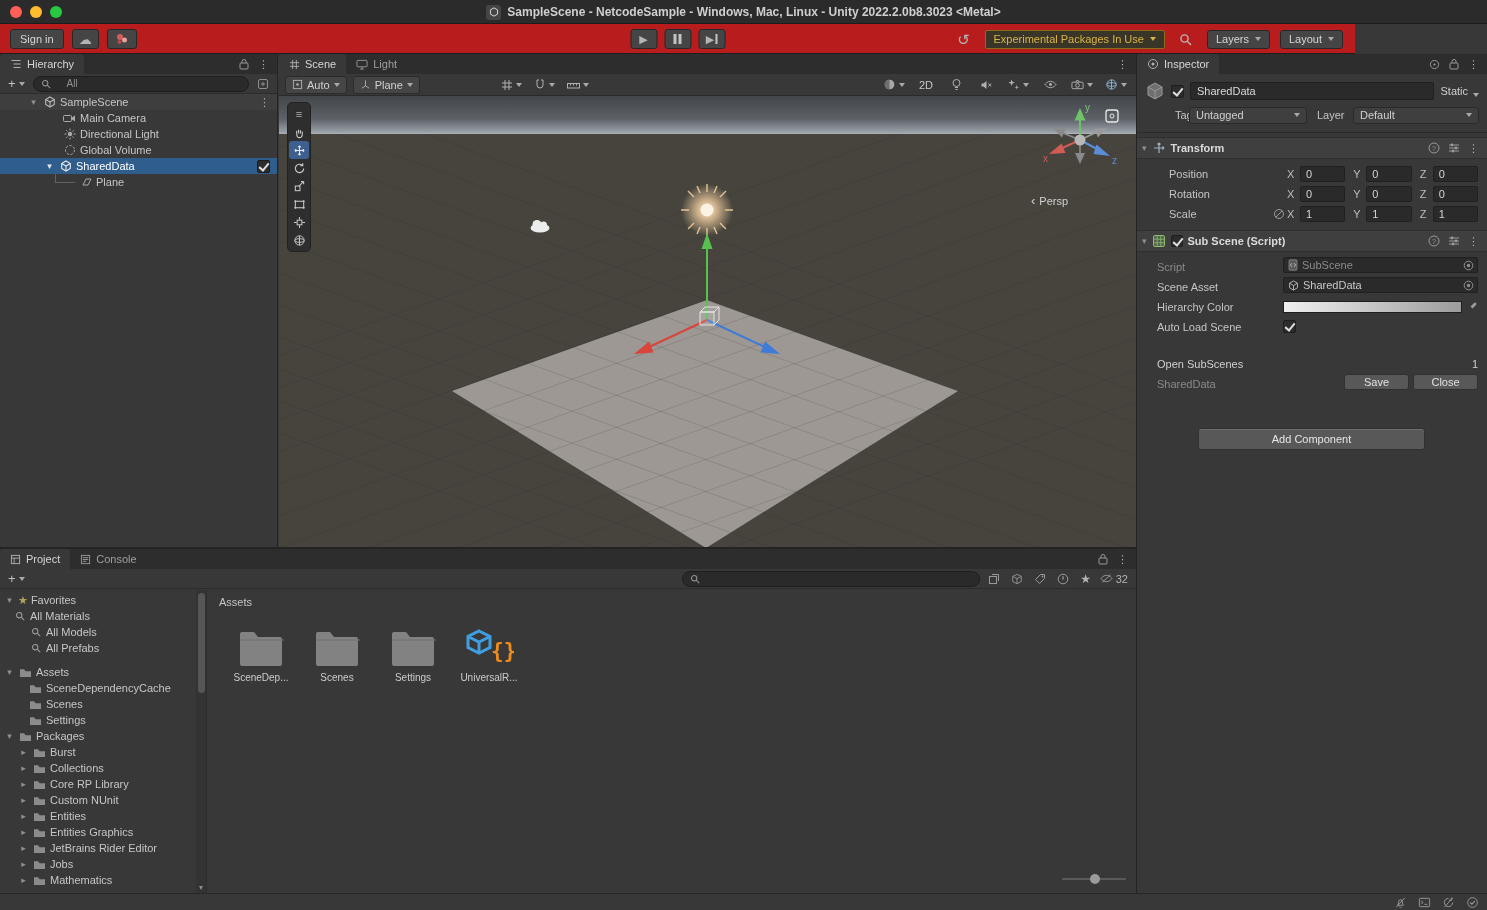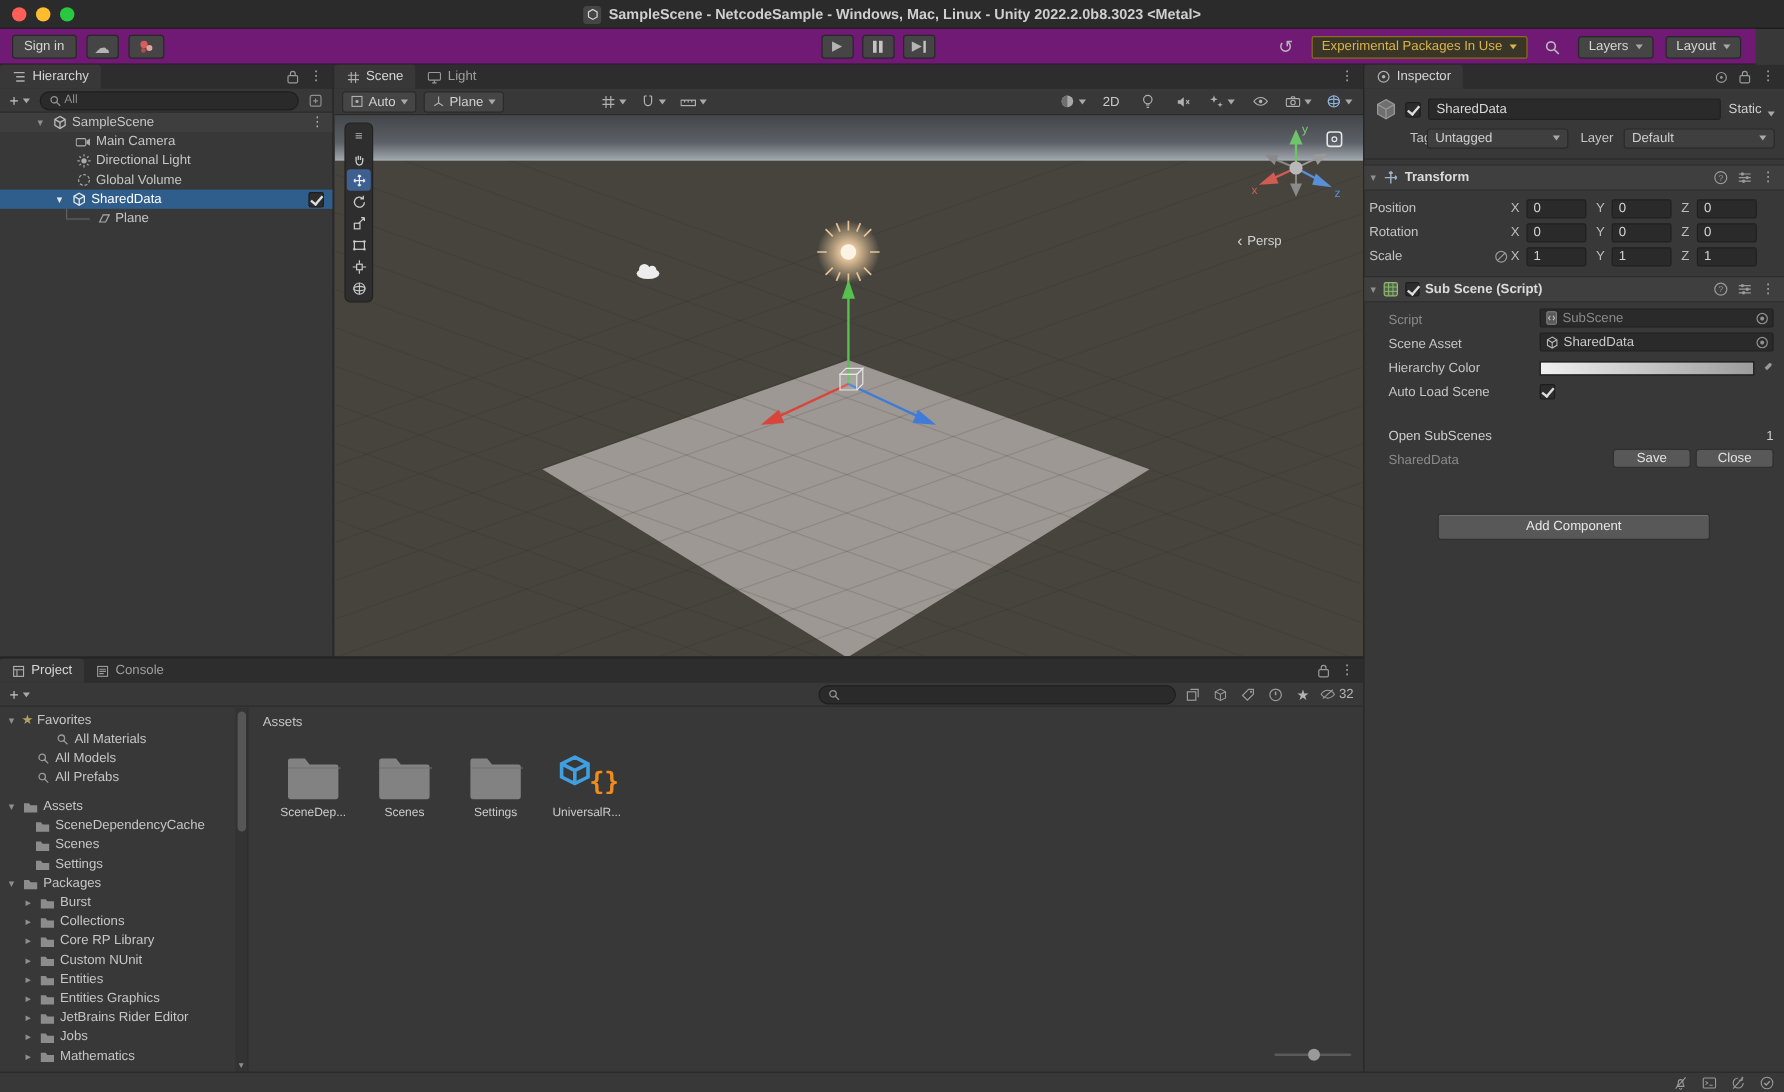--- a/index.html
+++ b/index.html
@@ -12,21 +12,21 @@
 .checkbox{width:13px;height:13px;background:#2c2c2c;border:1px solid #1d1d1d;border-radius:2px;position:relative;flex:none}
 .checkbox.checked::after{content:"";position:absolute;left:3px;top:0;width:4px;height:8px;border-right:2px solid #dedede;border-bottom:2px solid #dedede;transform:rotate(40deg)}
 
 .titlebar{position:absolute;left:0;top:0;width:1487px;height:24px;background:#2b2b2b;border-bottom:1px solid #1c1c1c;display:flex;align-items:center}
 .traffic{display:flex;gap:8px;margin-left:10px;z-index:2}
 .light{width:12px;height:12px;border-radius:50%;display:inline-block}
 .red{background:#ff5f57}.yellow{background:#febc2e}.green{background:#28c840}
 .title-center{position:absolute;left:0;right:0;top:0;height:24px;display:flex;align-items:center;justify-content:center;gap:6px;font-weight:bold;font-size:12px;color:#cfcfcf}
 .app-badge{width:15px;height:15px;border-radius:3px;background:#454545;display:flex;align-items:center;justify-content:center}
 
-.main-toolbar{position:absolute;left:0;top:24px;width:1463px;height:30px;background:#701a75;border-bottom:1px solid #1d1d1d}
+.main-toolbar{position:absolute;left:0;top:24px;width:1355px;height:30px;background:#b91c1c;border-bottom:1px solid #1d1d1d}
 .tb-left{position:absolute;left:10px;top:5px;display:flex;gap:8px;align-items:center}
 .tb-center{position:absolute;left:50%;top:5px;transform:translateX(-50%);display:flex;gap:7px}
 .tb-right{position:absolute;right:12px;top:5px;display:flex;gap:10px;align-items:center}
 .tb-btn{height:20px;background:#454545;border:1px solid #272727;border-radius:3px;display:flex;align-items:center;justify-content:center;gap:4px;padding:0 9px;color:#d6d6d6}
 .tb-ghost{height:20px;width:22px;display:flex;align-items:center;justify-content:center}
 .tb-dd{height:19px;background:#454545;border:1px solid #272727;border-radius:3px;display:flex;align-items:center;gap:6px;padding:0 8px;color:#d6d6d6}
 .exp-btn{height:19px;background:#3a3627;border:1px solid #8a6d1c;border-radius:2px;display:flex;align-items:center;gap:6px;padding:0 8px;color:#d9b44a}
 .exp-btn .caret{border-top-color:#d9b44a}
 .pause-bars{display:flex;gap:2px}
 .pause-bars i{width:3px;height:10px;background:#c4c4c4;display:block}
@@ -34,21 +34,21 @@
 .step-ico i{width:2px;height:10px;background:#c4c4c4;display:block}
 
 .panel{position:absolute;background:#383838}
 .tabstrip{height:20px;background:#2d2d2d;display:flex;align-items:stretch;position:relative}
 .tab{display:flex;align-items:center;gap:5px;padding:0 10px;color:#9f9f9f}
 .tab.active{background:#383838;color:#d6d6d6;border-top-left-radius:3px;border-top-right-radius:3px}
 .strip-right{margin-left:auto;display:flex;align-items:center;gap:9px;padding-right:8px}
 .panel-toolbar{height:20px;display:flex;align-items:center;gap:5px;padding:0 5px;border-bottom:1px solid #2c2c2c;position:relative}
 .plus-dd{display:flex;align-items:center;gap:3px;padding:0 3px;height:16px}
 .plus{font-size:13px;color:#c2c2c2;line-height:1}
-.searchbox{flex:1;height:16px;background:#2a2a2a;border:1px solid #1e1e1e;border-radius:9px;display:flex;align-items:center;gap:3px;padding:0 7px;color:#8f8f8f}
+.searchbox{flex:1;height:16px;background:#2a2a2a;border:1px solid #1e1e1e;border-radius:9px;display:flex;align-items:center;gap:16px;padding:0 7px;color:#8f8f8f}
 .mini-icon{width:18px;height:16px;display:flex;align-items:center;justify-content:center}
 
 .hierarchy{left:0;top:54px;width:278px;height:493px;border-right:1px solid #242424}
 .hrow{height:16px;display:flex;align-items:center;gap:3px;position:relative;color:#c6c6c6;white-space:nowrap}
 .hrow .exp{width:11px;text-align:center;color:#8f8f8f;font-size:9px;flex:none}
 .ico{width:15px;height:14px;display:inline-flex;align-items:center;justify-content:center;flex:none}
 .scene-row{background:#3e3e3e}
 .sel{background:#2f5e8d;color:#fff}
 .row-end{margin-left:auto;margin-right:7px;display:flex;align-items:center}
 .guide-v{position:absolute;left:55px;top:0;width:1px;height:8px;background:#626262}
@@ -62,21 +62,21 @@
 .toolstrip{position:absolute;left:8px;top:6px;width:24px;background:#2e2e2e;border:1px solid #222;border-radius:5px;padding:2px 0;display:flex;flex-direction:column;align-items:center}
 .tool{width:20px;height:18px;display:flex;align-items:center;justify-content:center;border-radius:3px}
 .tool.sel-tool{background:#3e6091}
 .persp-label{position:absolute;left:752px;top:98px;display:flex;gap:4px;align-items:center;color:#d2d2d2;font-size:11px}
 
 .inspector{left:1136px;top:54px;width:351px;height:856px;border-left:1px solid #242424}
 .divider{position:absolute;left:0;right:0;height:1px;background:#2a2a2a}
 .comp-head{position:absolute;left:0;right:0;height:22px;background:#3f3f3f;border-top:1px solid #2e2e2e;border-bottom:1px solid #2f2f2f;display:flex;align-items:center;gap:5px;padding:0 5px}
 .comp-title{font-weight:bold;color:#dadada}
 .head-right{margin-left:auto;display:flex;align-items:center;gap:8px;padding-right:3px}
-.irow{position:absolute;left:4px;right:9px;height:16px;display:flex;align-items:center}
+.irow{position:absolute;left:32px;right:9px;height:16px;display:flex;align-items:center}
 .ilabel{width:104px;color:#c4c4c4;flex:none}
 .ilabel.wide{width:118px}
 .axis{width:10px;color:#bdbdbd;flex:none;margin-right:3px}
 .numf{width:50px;height:16px;background:#2a2a2a;border:1px solid #202020;border-radius:2px;color:#d4d4d4;display:flex;align-items:center;padding:0 5px;margin-right:8px}
 .numf:last-child{margin-right:0}
 .srow{position:absolute;left:20px;right:9px;height:16px;display:flex;align-items:flex-end}
 .slabel{width:126px;color:#c4c4c4;flex:none}
 .dim{color:#8a8a8a}
 .objf{flex:1;height:16px;background:#2a2a2a;border:1px solid #202020;border-radius:2px;display:flex;align-items:center;gap:4px;padding:0 3px 0 4px;min-width:0}
 .objtext{overflow:hidden;text-overflow:ellipsis;white-space:nowrap}
@@ -885,21 +885,21 @@
       <span style="color:#b4b4b4">32</span>
     </span>
   </div>
 
   <div class="ptree">
     <div class="hrow" style="padding-left:4px">
       <span class="exp">▾</span>
       <span class="glyph" style="font-size:11px;color:#b3a15c">★</span>
       <span>Favorites</span>
     </div>
-    <div class="hrow" style="padding-left:44px">
+    <div class="hrow" style="padding-left:12px">
       <span class="ico">
           <svg width="10" height="10" viewBox="0 0 12 12">
             <circle cx="5" cy="5" r="3.2" fill="none" stroke="#9a9a9a" stroke-width="1.3"></circle>
             <path d="M7.4 7.4L11 11" stroke="#9a9a9a" stroke-width="1.3"></path>
           </svg>
         </span>
       <span>All Materials</span>
     </div>
     <div class="hrow" style="padding-left:28px">
       <span class="ico">

